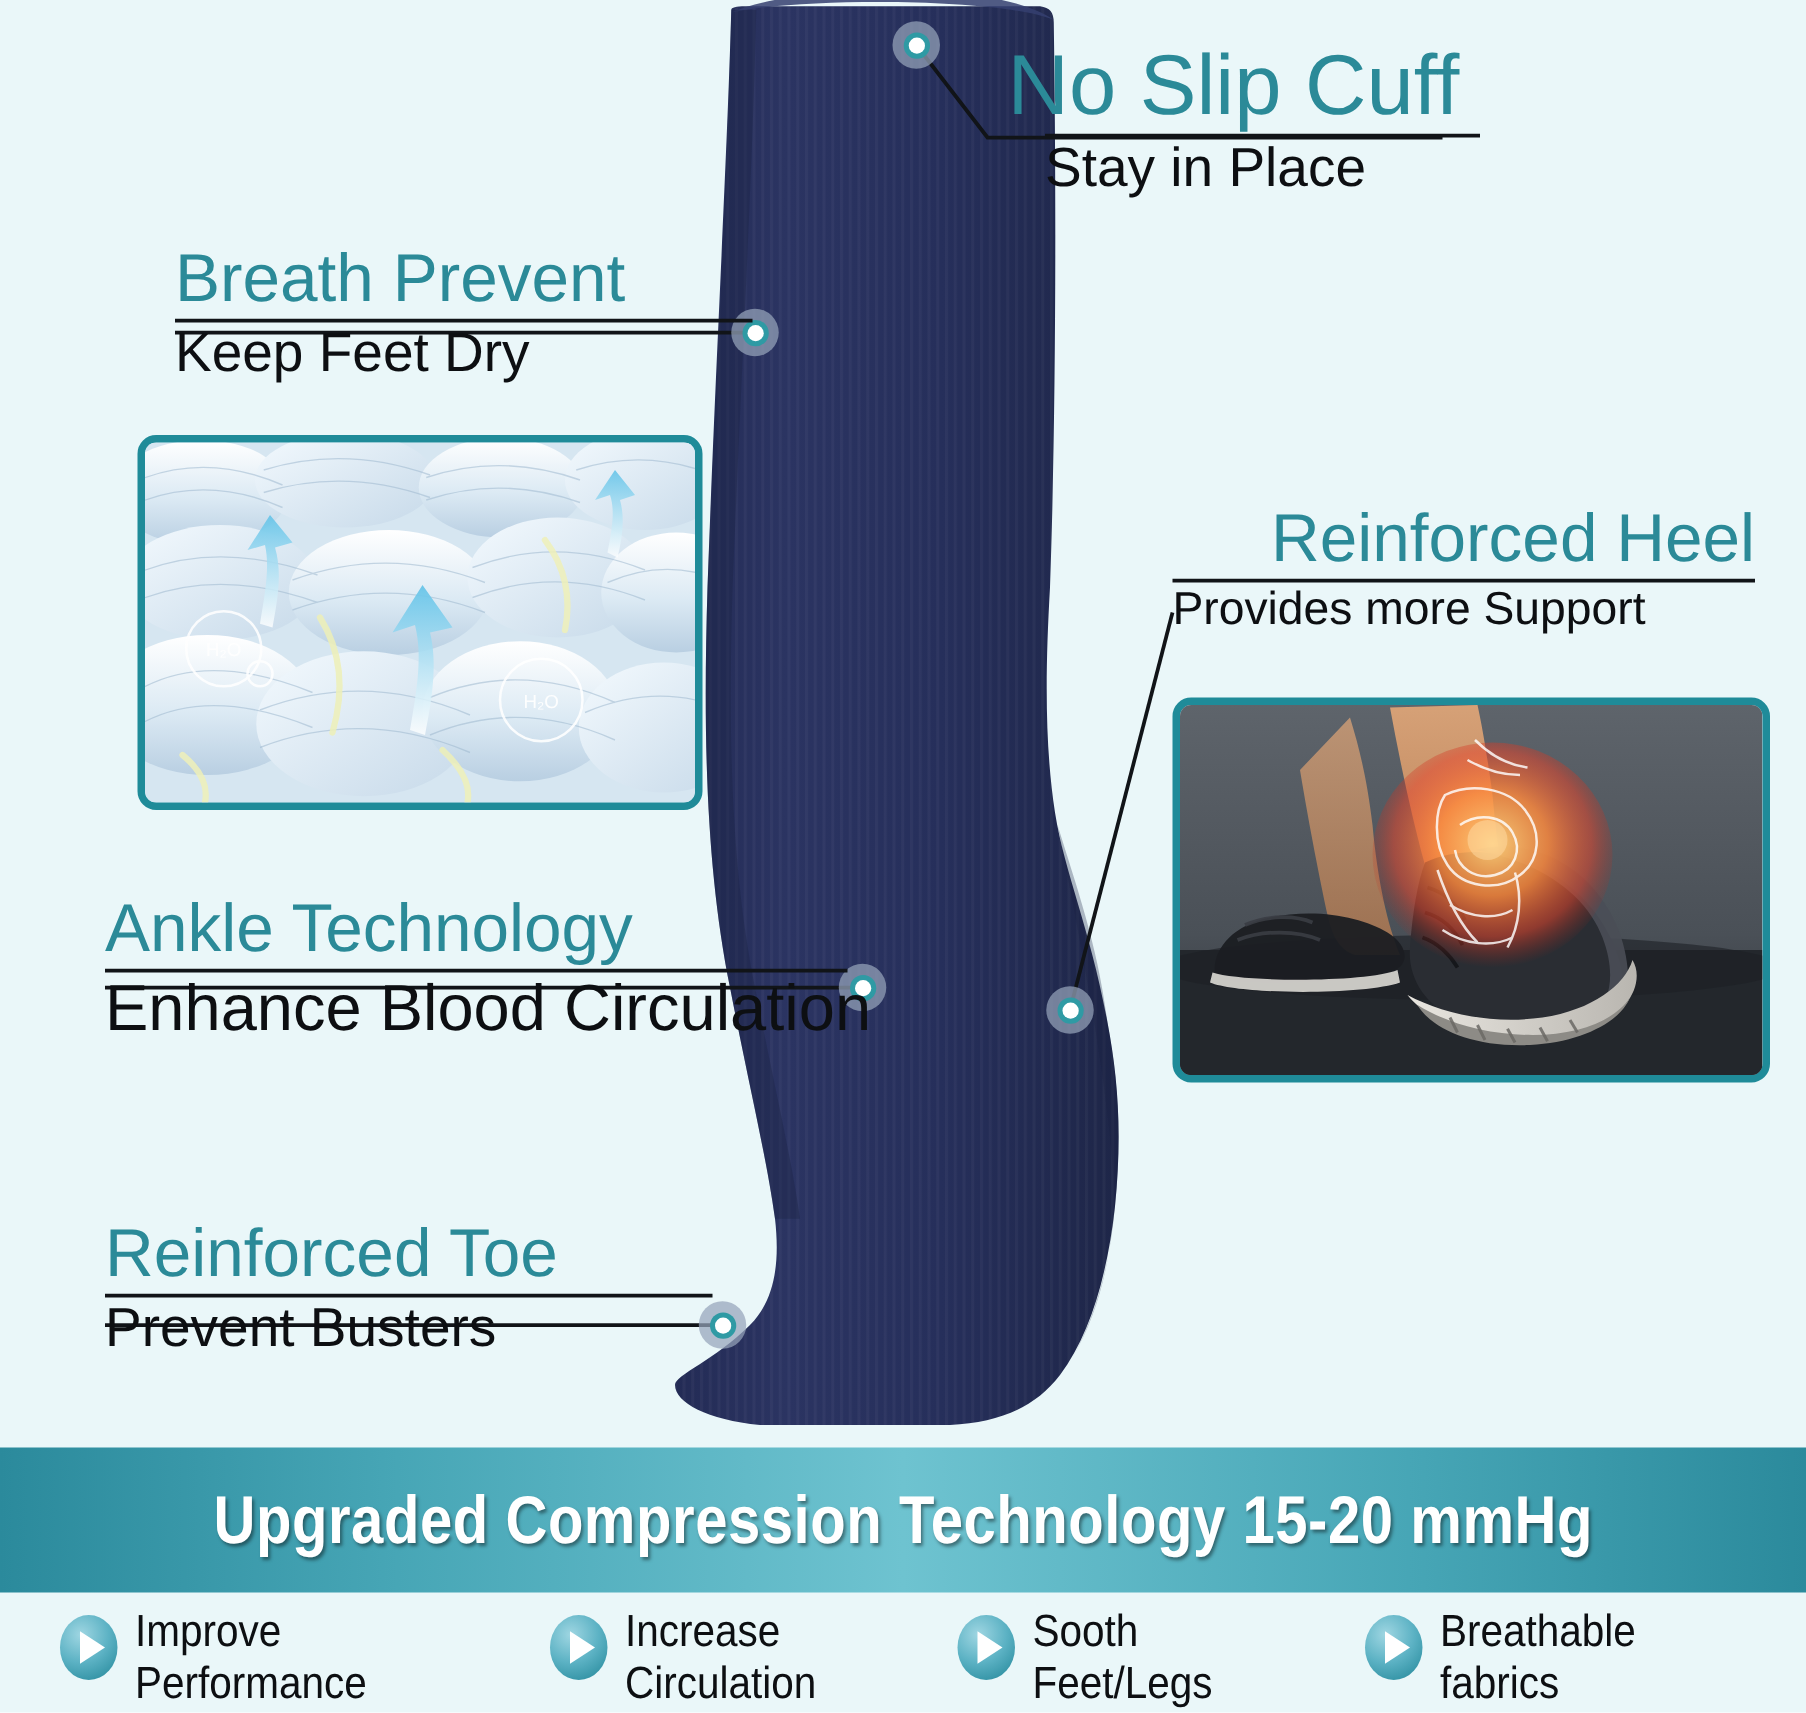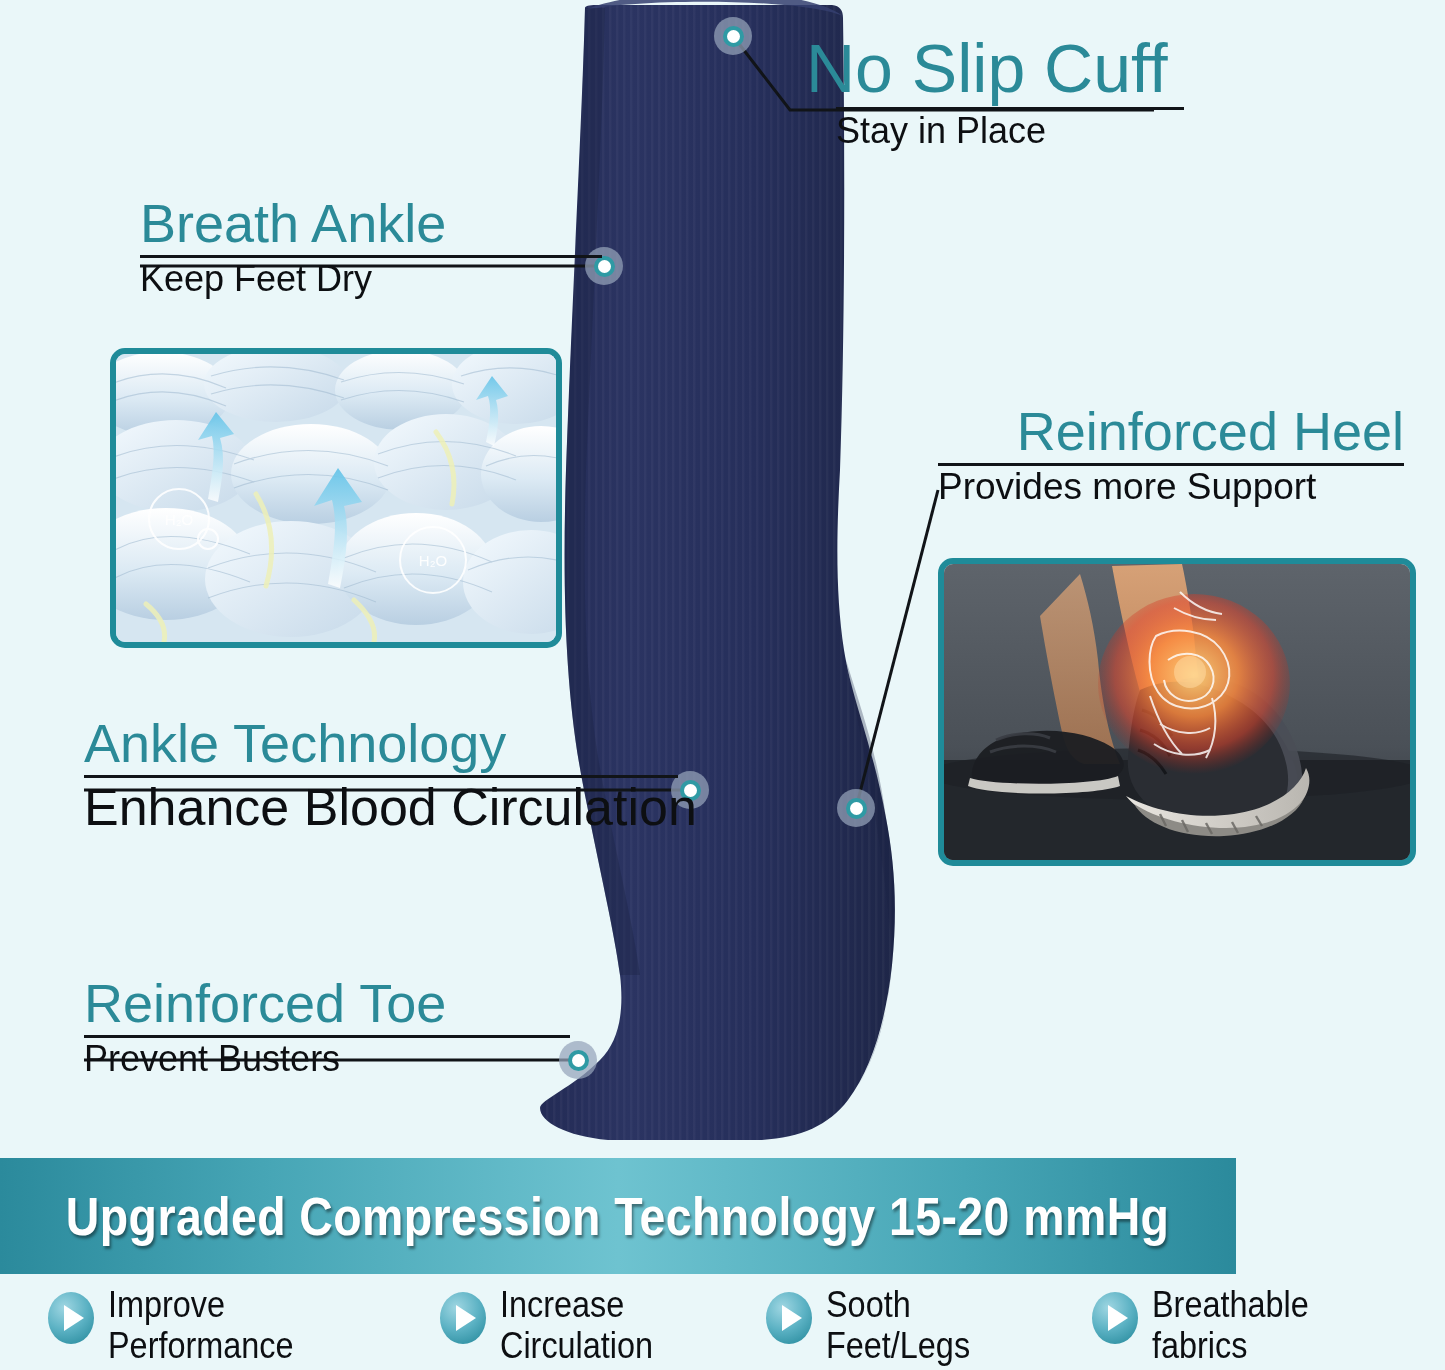--- a/index.html
+++ b/index.html
@@ -35,21 +35,21 @@
     white-space: nowrap;
     font-weight: 400;
   }
   .callout .rule {
     height: 3px;
     background: #111418;
     margin: 4px 0 2px 0;
   }
   .callout .sub {
     color: #0d0f12;
-    font-size: 36px;
+    font-size: 44px;
     line-height: 1.05;
     white-space: nowrap;
     font-weight: 400;
   }
 
   
   #callout-cuff { left: 806px; top: 34px; }
   #callout-cuff .title { font-size: 68px; }
   #callout-cuff .rule { width: 348px; margin-left: 30px; }
   #callout-cuff .sub { margin-left: 30px; }
@@ -101,21 +101,21 @@
   }
   #fabric-frame { left: 110px; top: 348px; width: 440px; height: 288px; }
   #heel-frame  { left: 938px; top: 558px; width: 466px; height: 296px; }
 
   .frame-inner { position: absolute; inset: 0; }
 
   
   #banner {
     position: absolute;
     left: 0; top: 1158px;
-    width: 1236px; height: 116px;
+    width: 1445px; height: 116px;
     background: linear-gradient(90deg,
         #2b8a9c 0%, #47a6b6 22%, #6ec3d0 50%, #47a6b6 78%, #2b8a9c 100%);
     display: flex; align-items: center; justify-content: center;
   }
   #banner-text {
     color: #ffffff;
     font-size: 54px;
     font-weight: 700;
     letter-spacing: 0.5px;
     transform: scaleX(0.86);
@@ -250,21 +250,21 @@
   <div class="dot" style="left:837px; top:789px;"></div>
   <div class="dot" style="left:559px; top:1041px;"></div>
 
   <div class="callout" id="callout-cuff">
     <div class="title">No Slip Cuff</div>
     <div class="rule"></div>
     <div class="sub">Stay in Place</div>
   </div>
 
   <div class="callout" id="callout-breath">
-    <div class="title">Breath Ankle</div>
+    <div class="title">Breath Prevent</div>
     <div class="rule"></div>
     <div class="sub">Keep Feet Dry</div>
   </div>
 
   <div class="callout" id="callout-heel">
     <div class="title">Reinforced Heel</div>
     <div class="rule"></div>
     <div class="sub">Provides more Support</div>
   </div>
 

